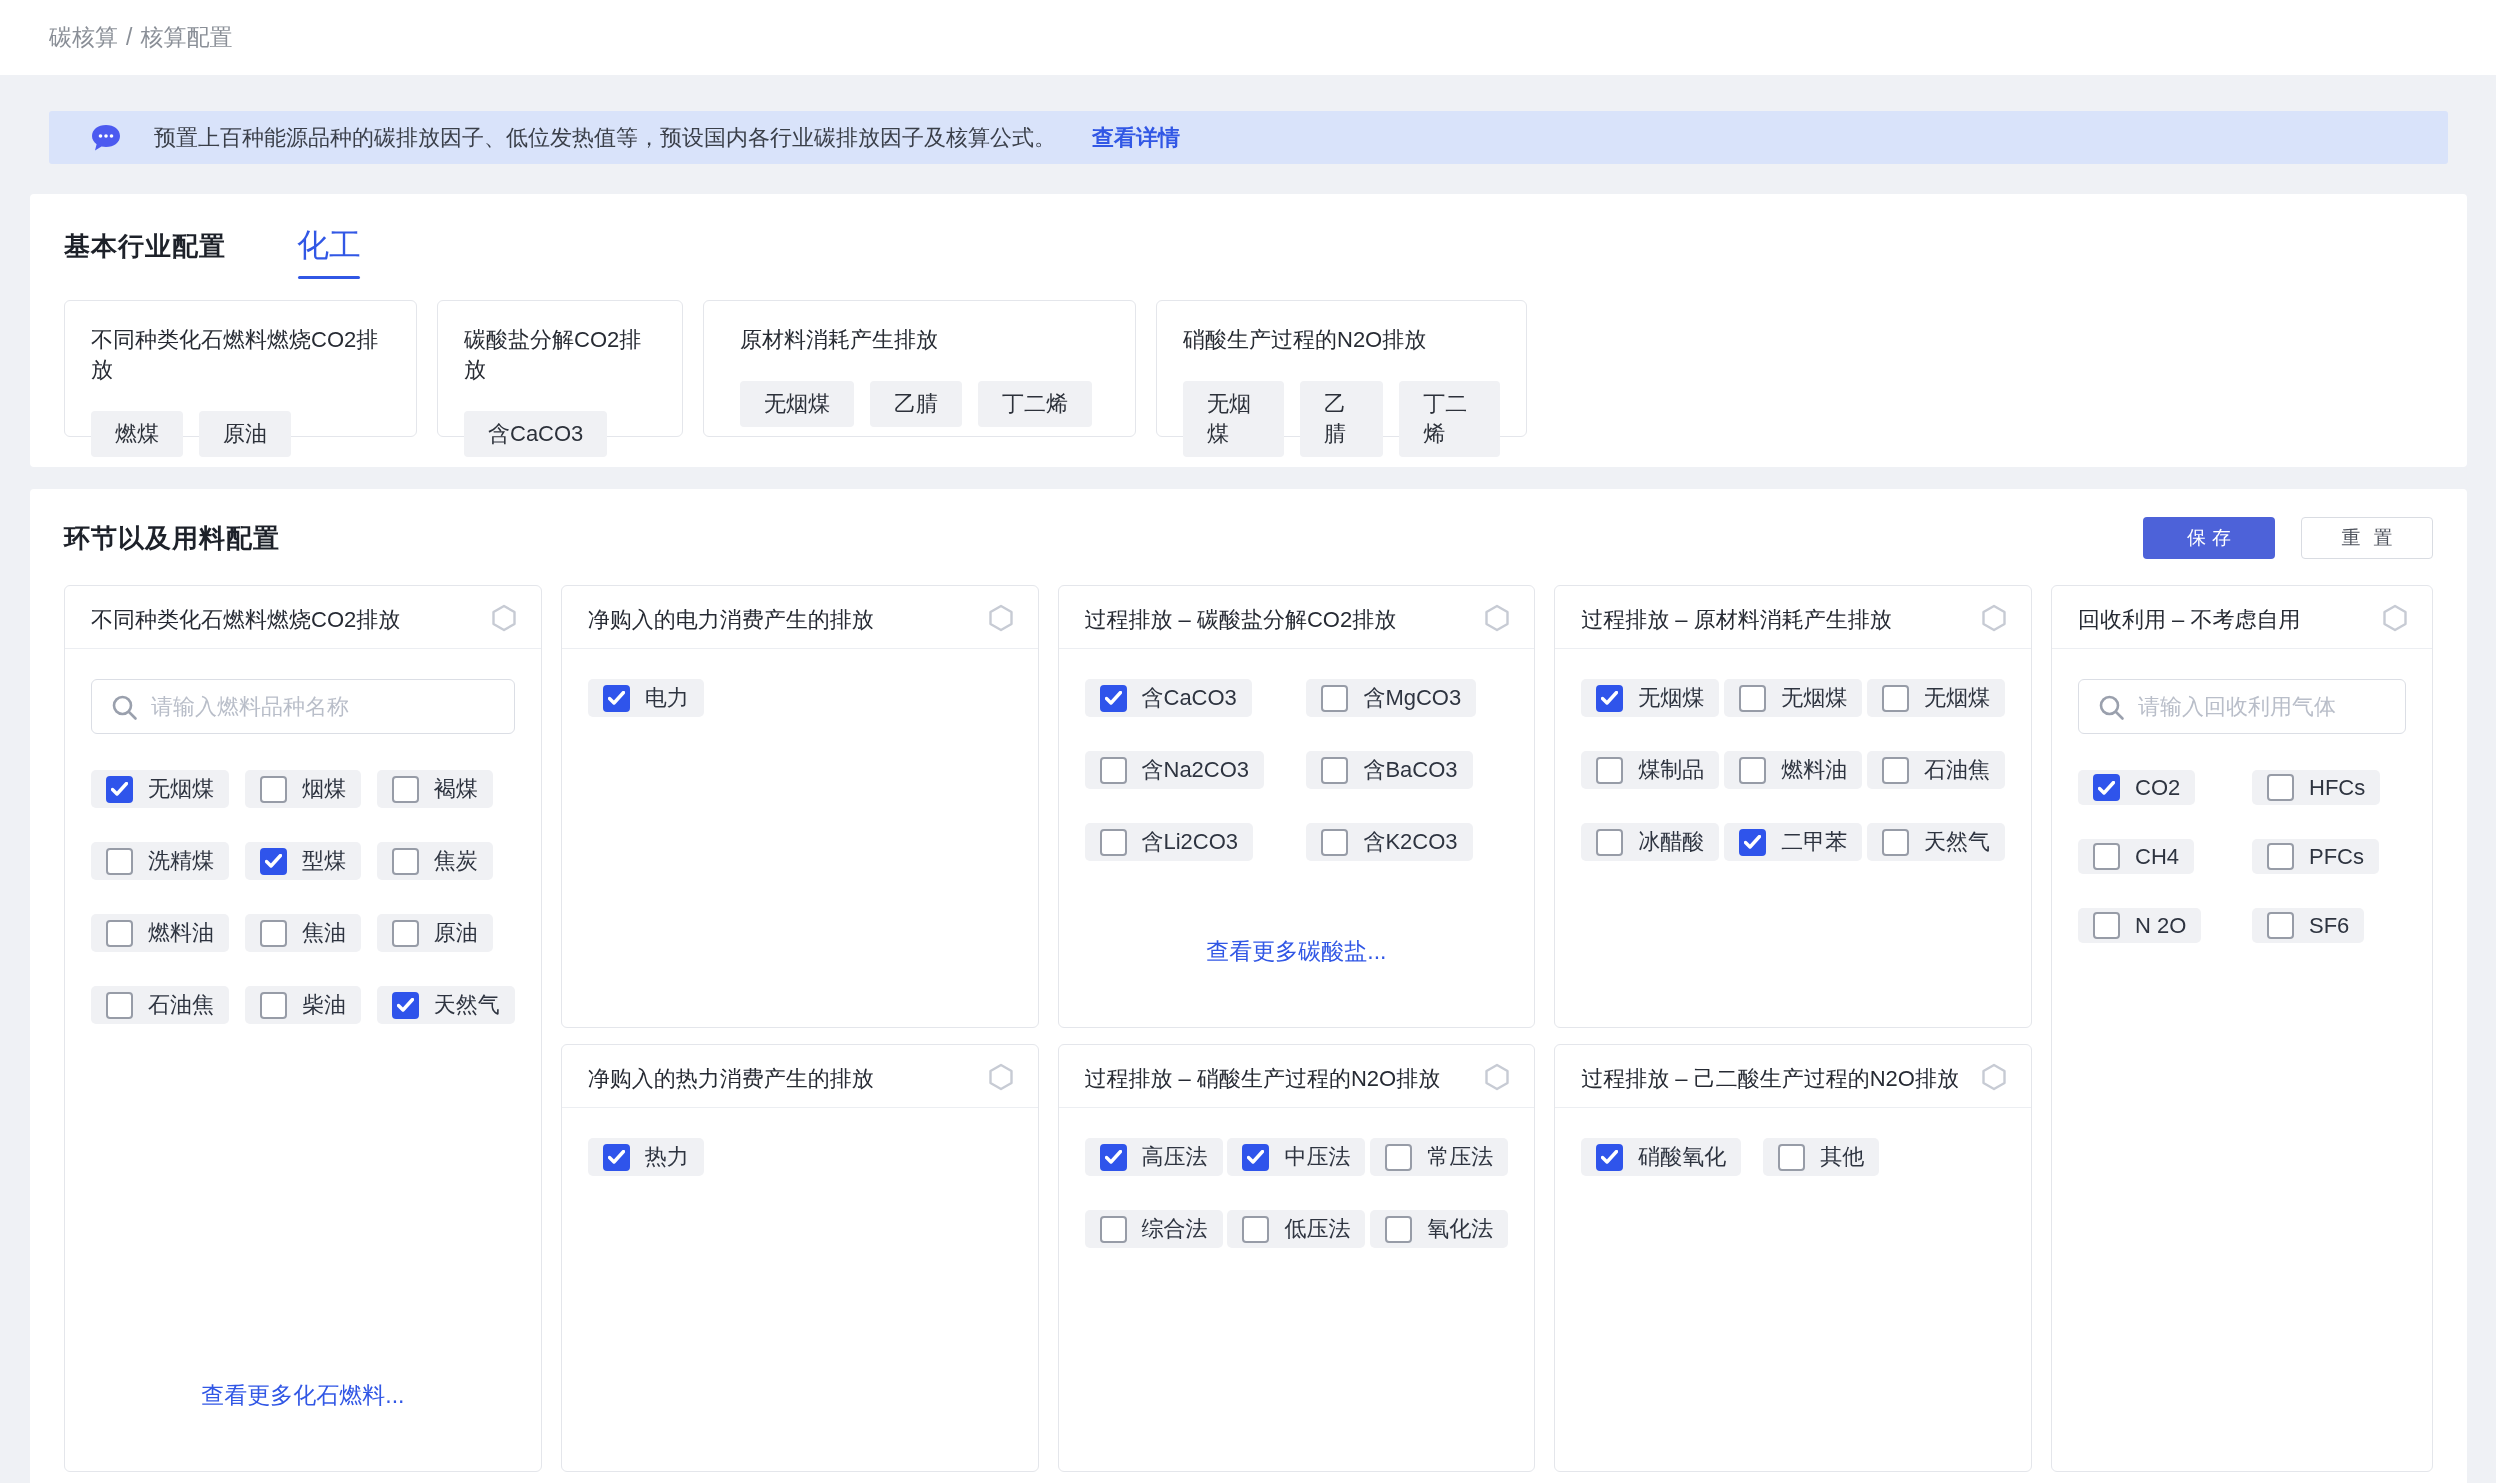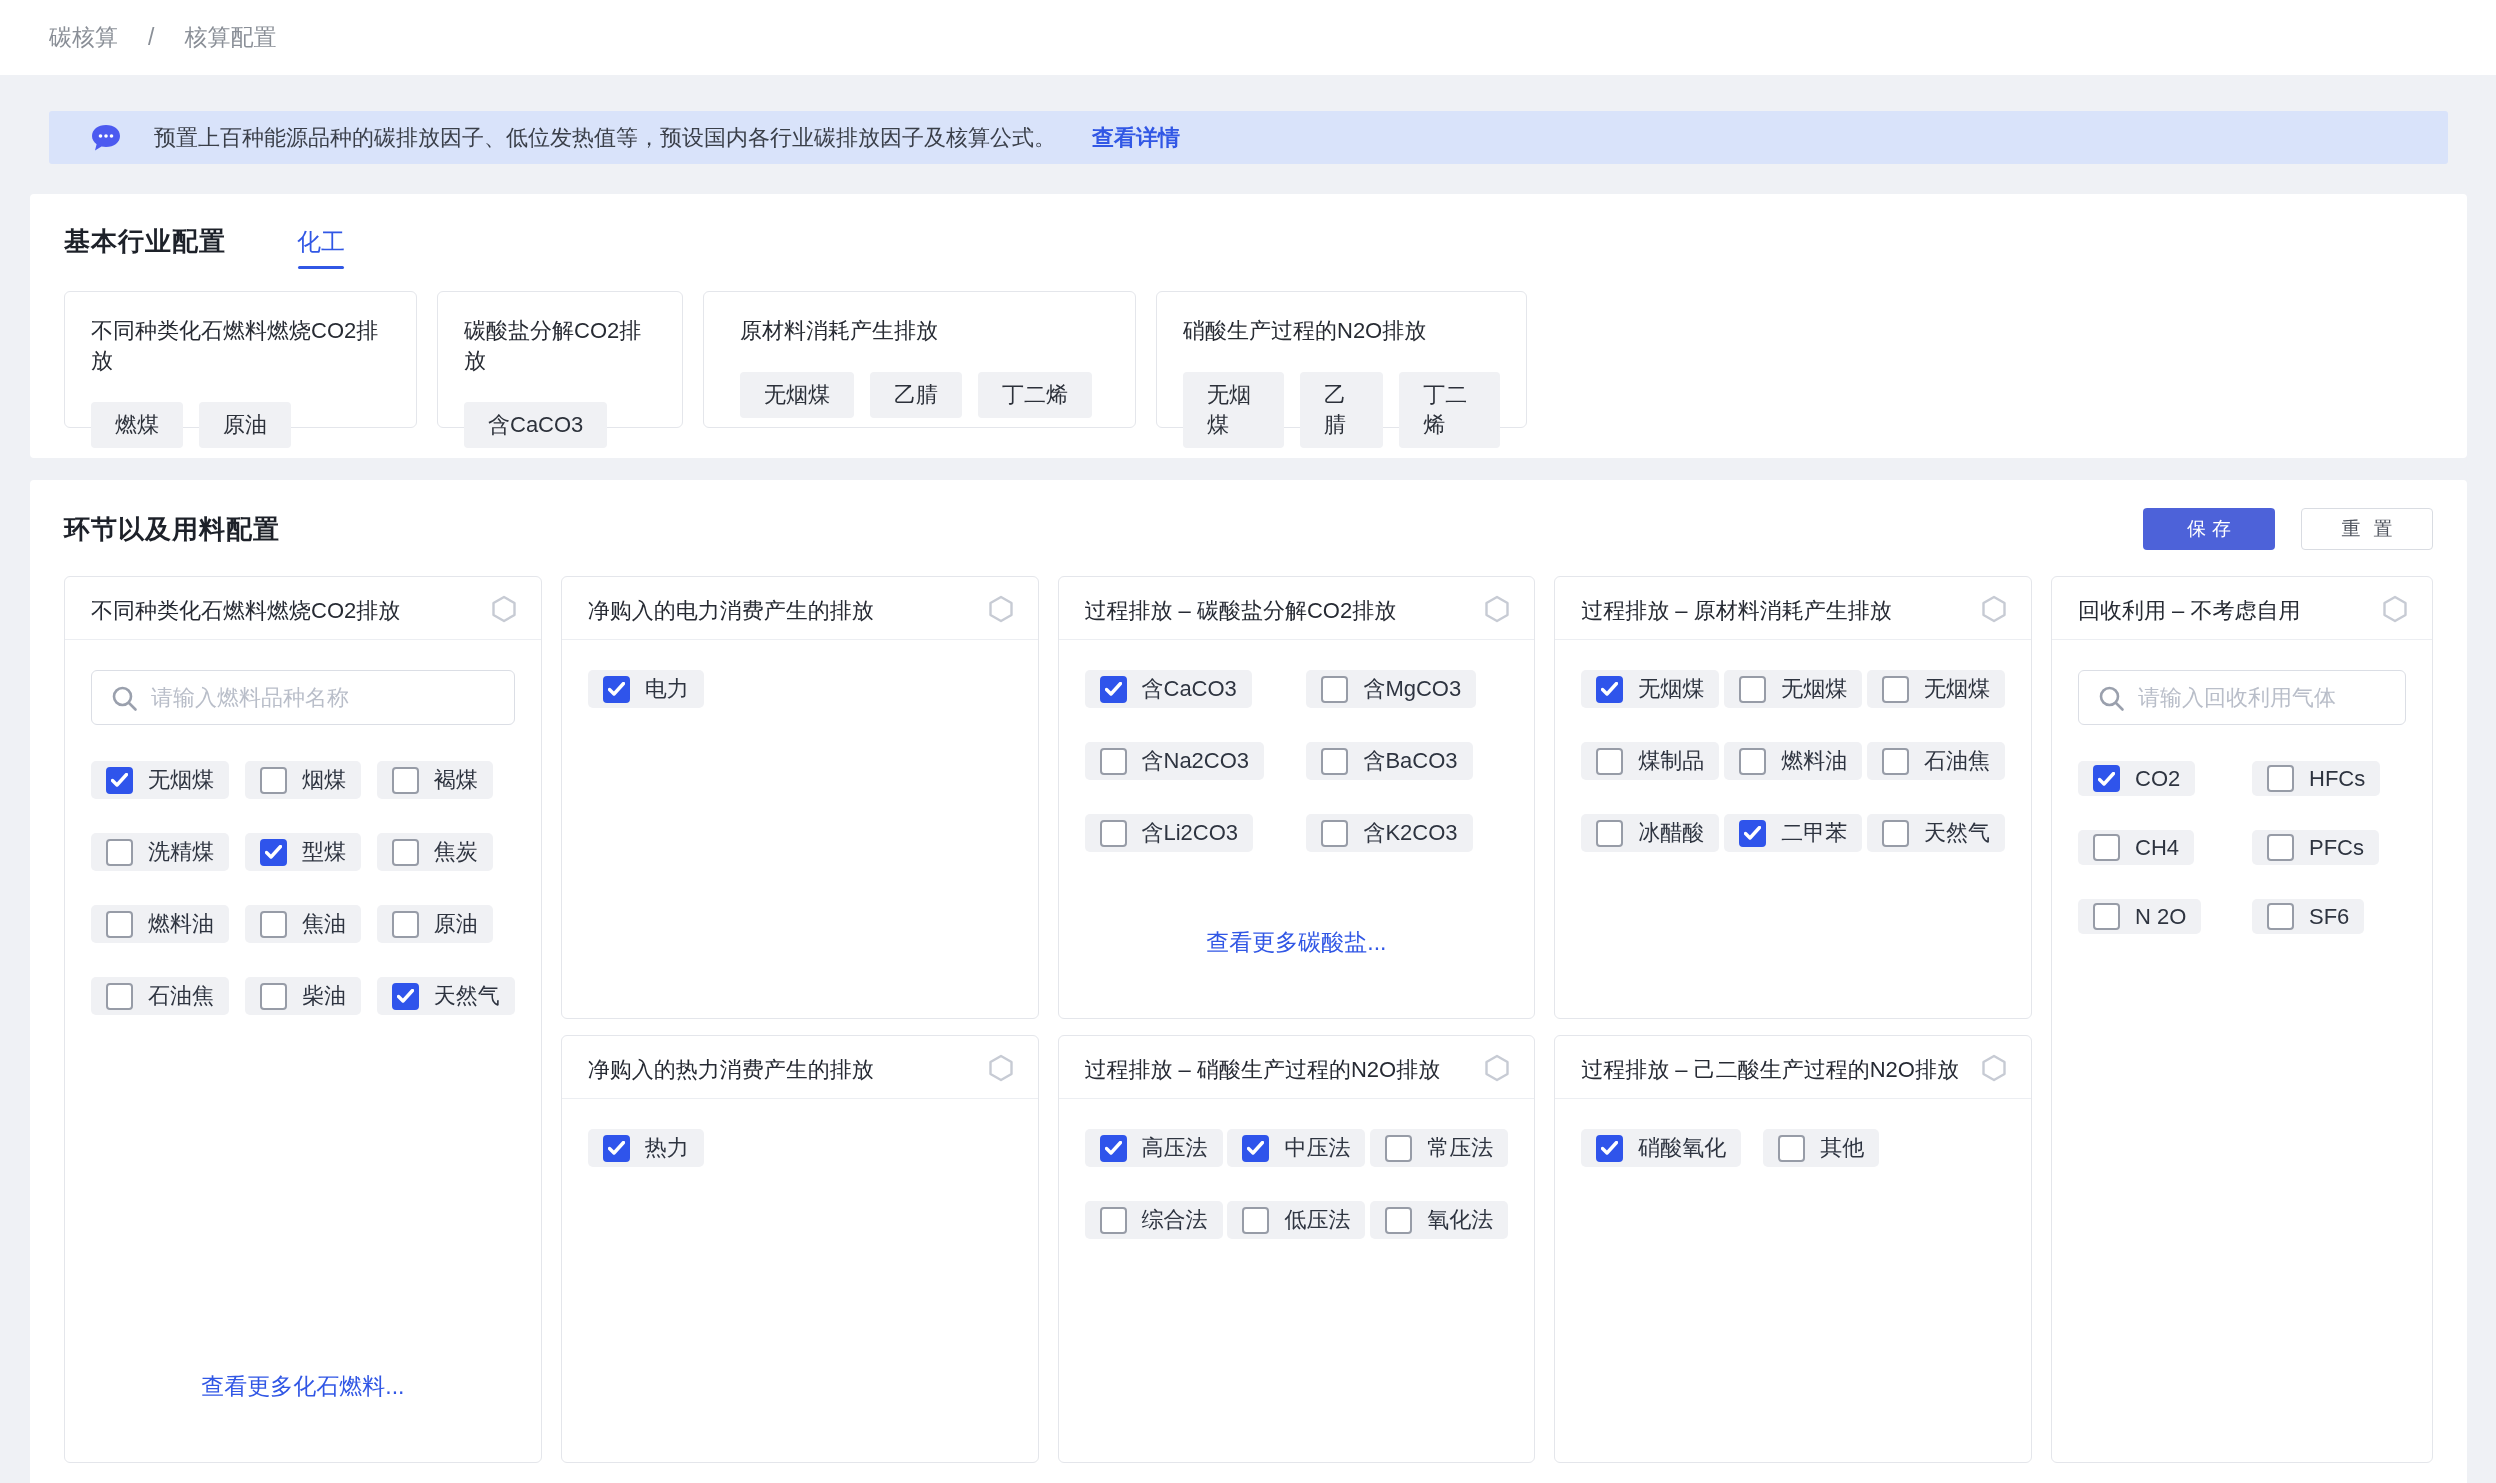--- a/index.html
+++ b/index.html
@@ -10,30 +10,30 @@
     --bubble:#4c5af0;
   }
   *{margin:0;padding:0;box-sizing:border-box;}
   body{
     width:2497px;height:1483px;overflow:hidden;
     background:#eff1f5;
     font-family:"Liberation Sans","DejaVu Sans",sans-serif;
     color:#262a33;
   }
   .topbar{height:75px;background:#fff;display:flex;align-items:center;padding:0 49px;}
-  .breadcrumb{font-size:23px;color:#8a8f97;display:flex;gap:30px;align-items:center;}
+  .breadcrumb{font-size:23px;color:#8a8f97;display:flex;gap:8px;align-items:center;}
   .content{padding:36px 30px 0;}
   .banner{height:53px;background:var(--banner-bg);border-radius:3px;display:flex;align-items:center;
           padding:0 24px 0 42px;margin:0 19px;font-size:22px;color:#3a3f49;}
   .banner-icon{margin-right:32px;display:flex;align-items:center;}
   .banner-link{color:var(--link);margin-left:36px;cursor:pointer;text-decoration:none;font-weight:bold;}
   .panel{background:#fff;border-radius:4px;margin-top:30px;padding:30px 34px;}
   .sec-head{display:flex;align-items:center;}
   .sec-title{font-size:26px;font-weight:700;color:#1d2129;letter-spacing:1px;}
-  .tab{margin-left:71px;font-size:24px;color:var(--link);position:relative;cursor:pointer;}
+  .tab{margin-left:71px;font-size:32px;color:var(--link);position:relative;cursor:pointer;}
   .tab::after{content:'';position:absolute;left:1px;right:1px;bottom:-11px;height:3px;background:var(--link);border-radius:2px;}
   .icards{display:flex;gap:20px;margin-top:32px;}
   .icard{border:1px solid #e4e6eb;border-radius:6px;padding:24px 26px;height:137px;background:#fff;}
   .icard:nth-child(1){width:353px;}
   .icard:nth-child(2){width:246px;}
   .icard:nth-child(3){width:433px;padding-left:36px;}
   .icard:nth-child(4){width:371px;}
   .icard-title{font-size:22px;color:#272b33;}
   .tags{display:flex;gap:16px;margin-top:26px;}
   .tag{background:#f0f1f4;border-radius:4px;padding:8px 24px;font-size:22px;color:#2c313a;}

